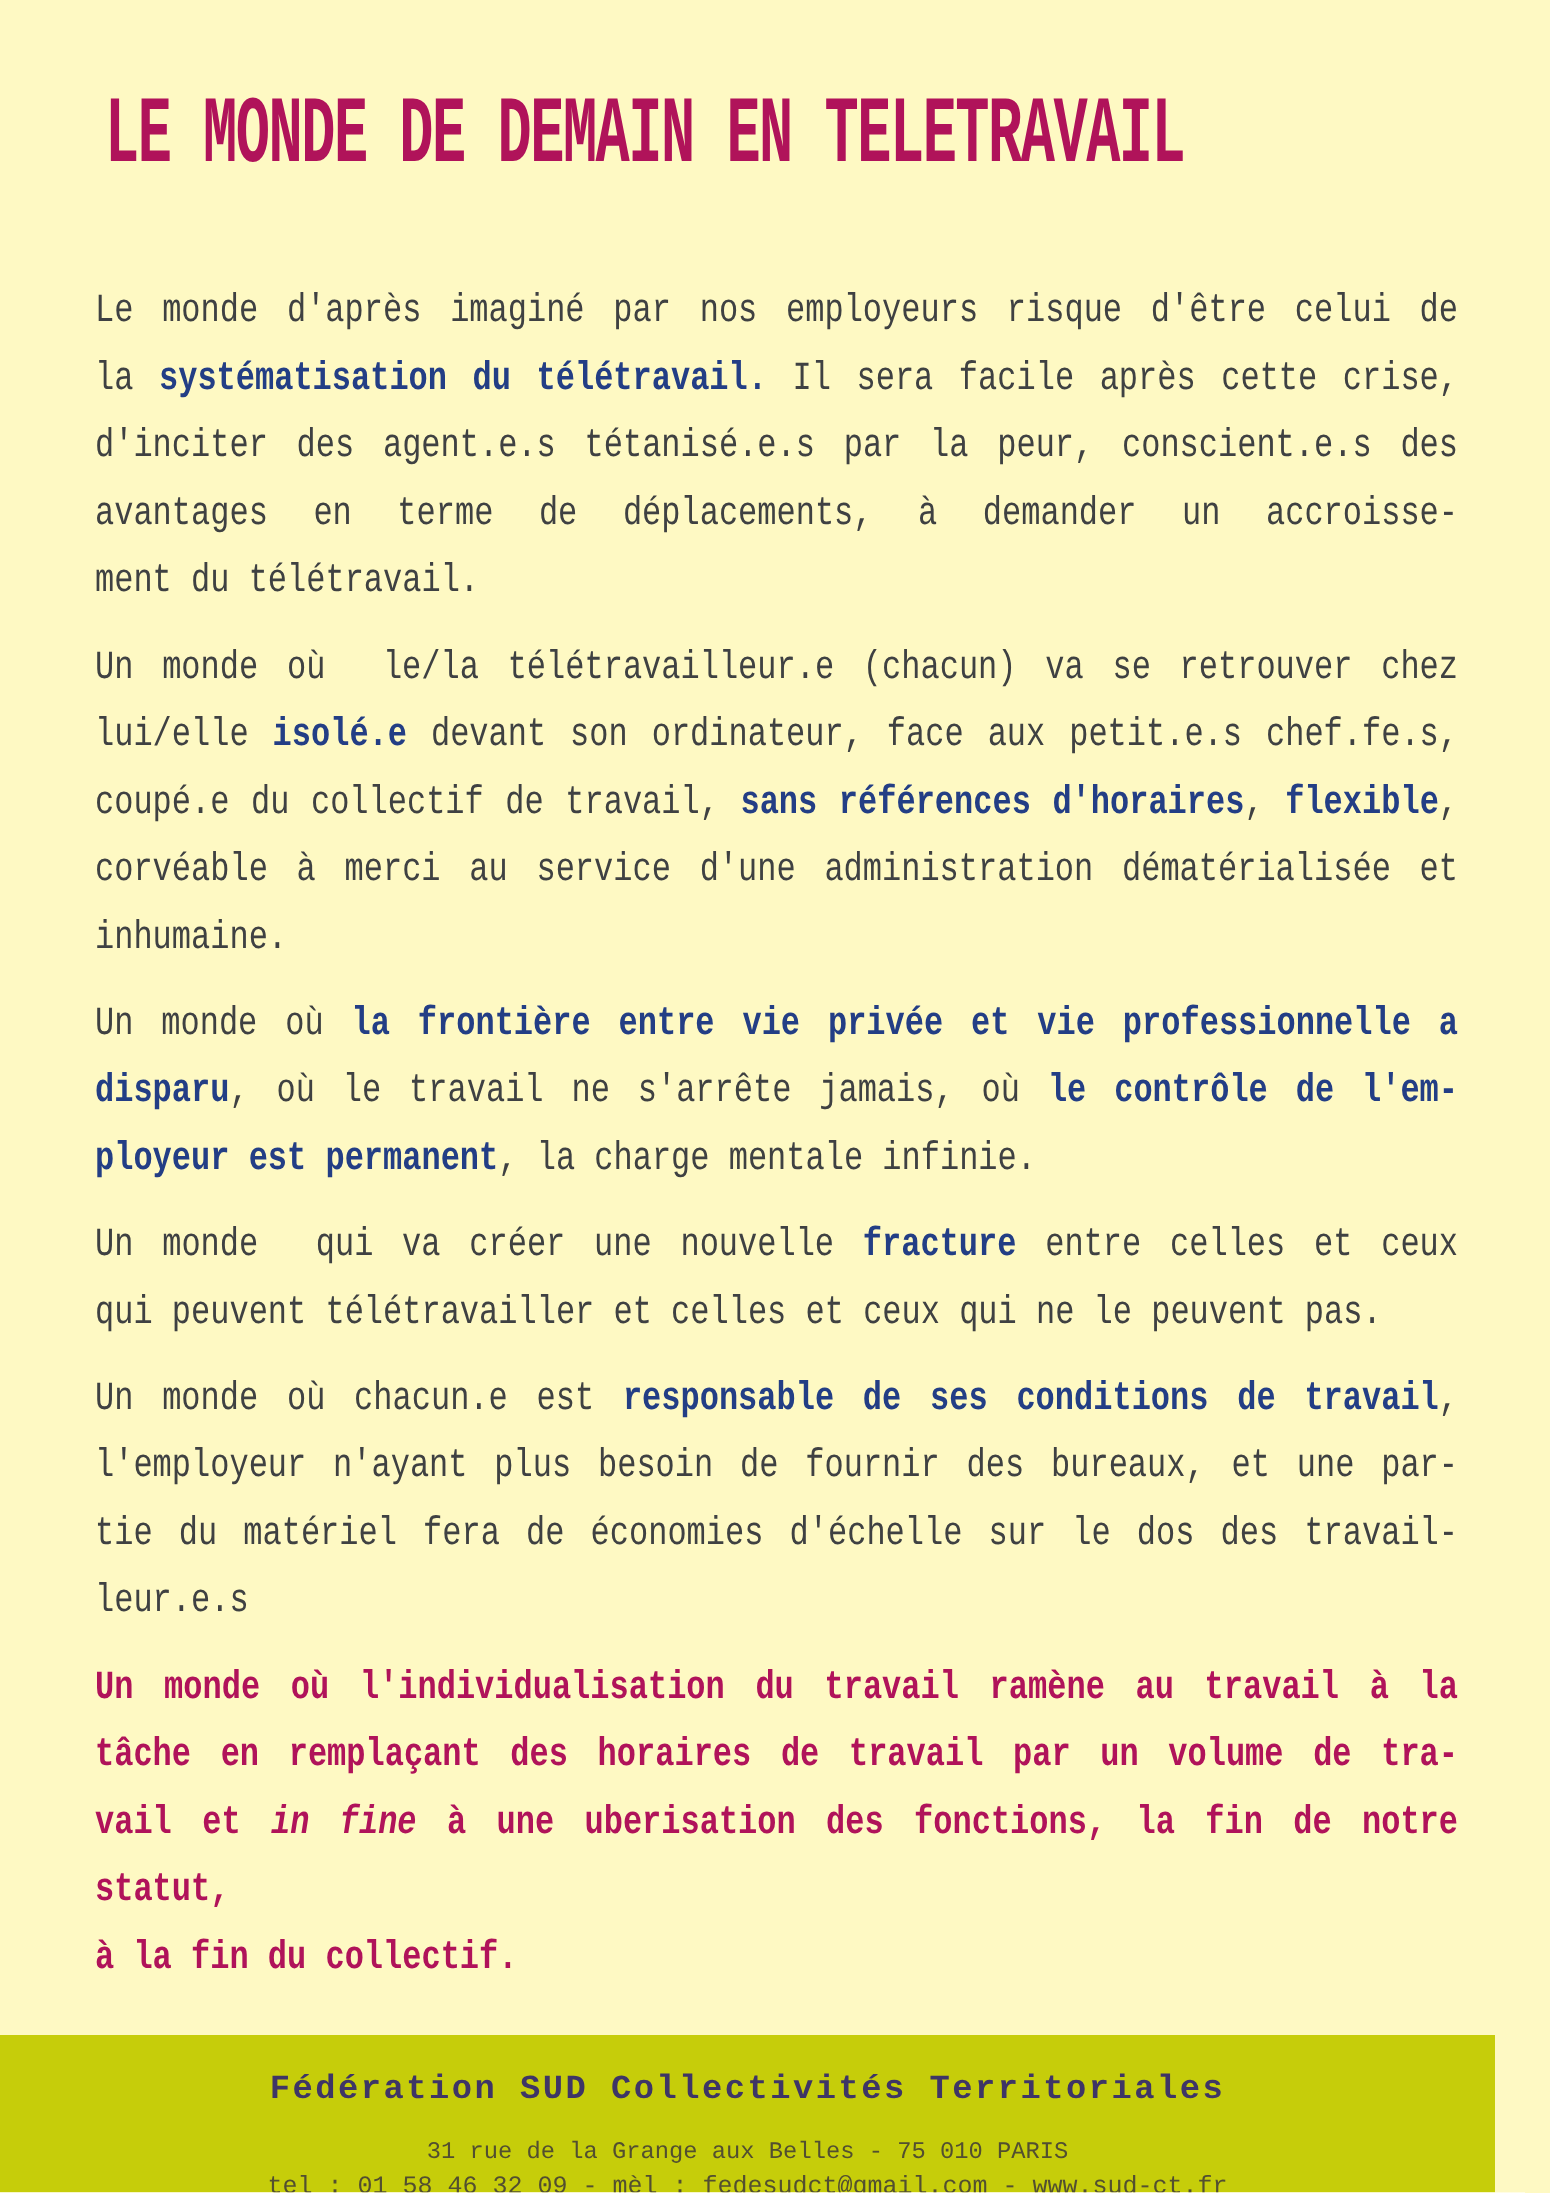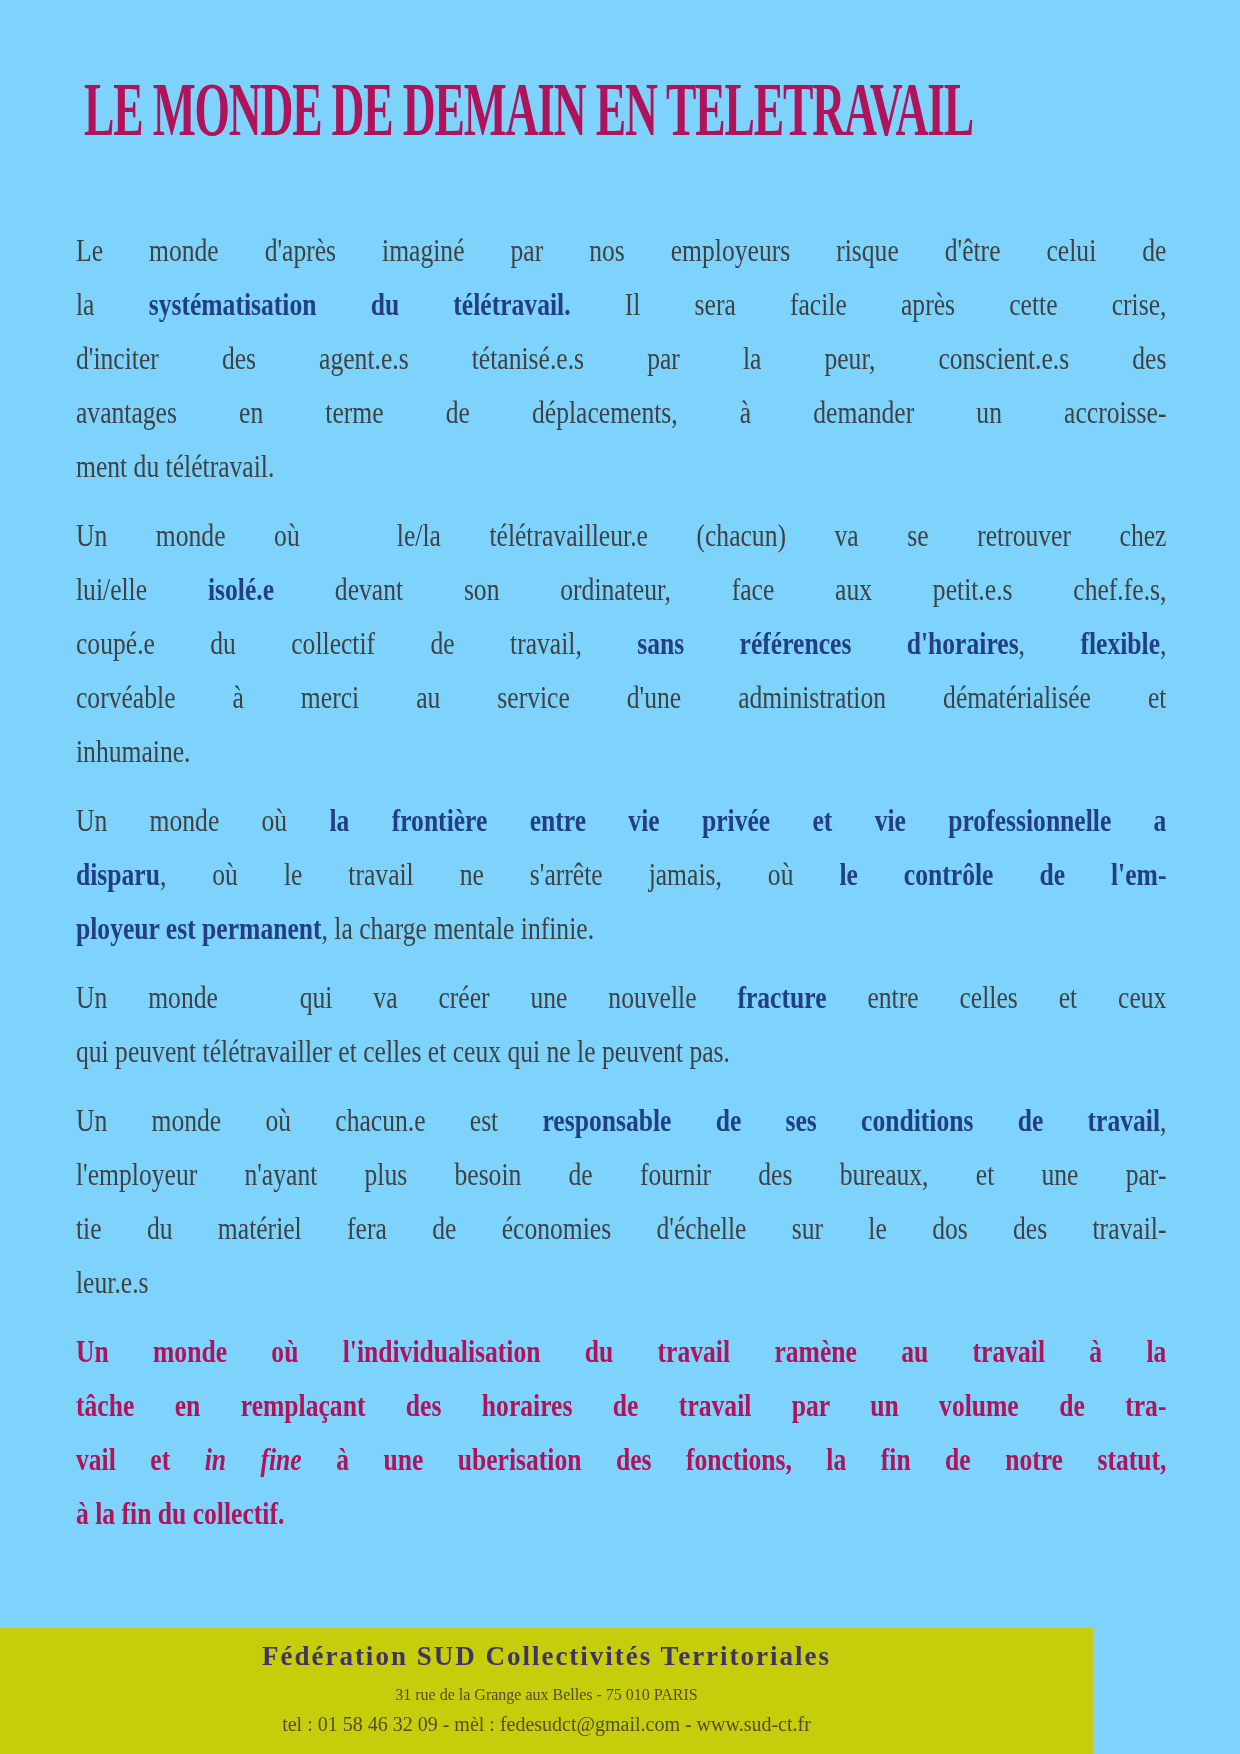--- a/index.html
+++ b/index.html
@@ -4,23 +4,23 @@
 <style>
   :root{
     --title:#b0135a; --body:#3f4142; --emphasis:#233e85; --highlight:#b0135a;
     --footer-bg:#c6cd0a; --footer-title:#3e3566; --footer-text:#524f30;
   }
   *{margin:0;padding:0;box-sizing:border-box;}
   html,body{background:#ffffff;}
   .page{
     position:relative;
     width:1240px;height:1754px;
-    background:#7dd3fc;
+    background:#fef9c3;
     overflow:hidden;
-    font-family:Liberation Serif, serif;
+    font-family:Liberation Mono, monospace;
   }
   .title{
     margin:66px 0 0 84px;
     color:var(--title);
     font-size:76px;
     font-weight:700;
     letter-spacing:-2px;
     white-space:nowrap;
   }
   .title .squeeze{
@@ -45,37 +45,37 @@
     white-space:pre-wrap;
   }
   .line.last{text-align-last:left;}
   .run-n{color:var(--body);}
   .run-b{color:var(--emphasis);font-weight:700;}
   .run-m{color:var(--highlight);font-weight:700;}
   .run-mi{color:var(--highlight);font-weight:700;font-style:italic;}
   .footer{
     position:absolute;
     left:0;bottom:0;
-    width:1093px;height:126px;
+    width:1196px;height:126px;
     background:var(--footer-bg);
     text-align:center;
-    padding-top:12px;
+    padding-top:28px;
   }
   .footer-org{
     color:var(--footer-title);
     font-size:27px;
     font-weight:700;
     letter-spacing:2px;
     line-height:32px;
   }
   .footer-address{
     color:var(--footer-text);
-    font-size:16px;
+    font-size:19px;
     line-height:30px;
-    margin-top:8px;
+    margin-top:18px;
   }
   .footer-contact{
     color:var(--footer-text);
     font-size:20px;
     line-height:28px;
   }
 </style>
 </head>
 <body>
 

